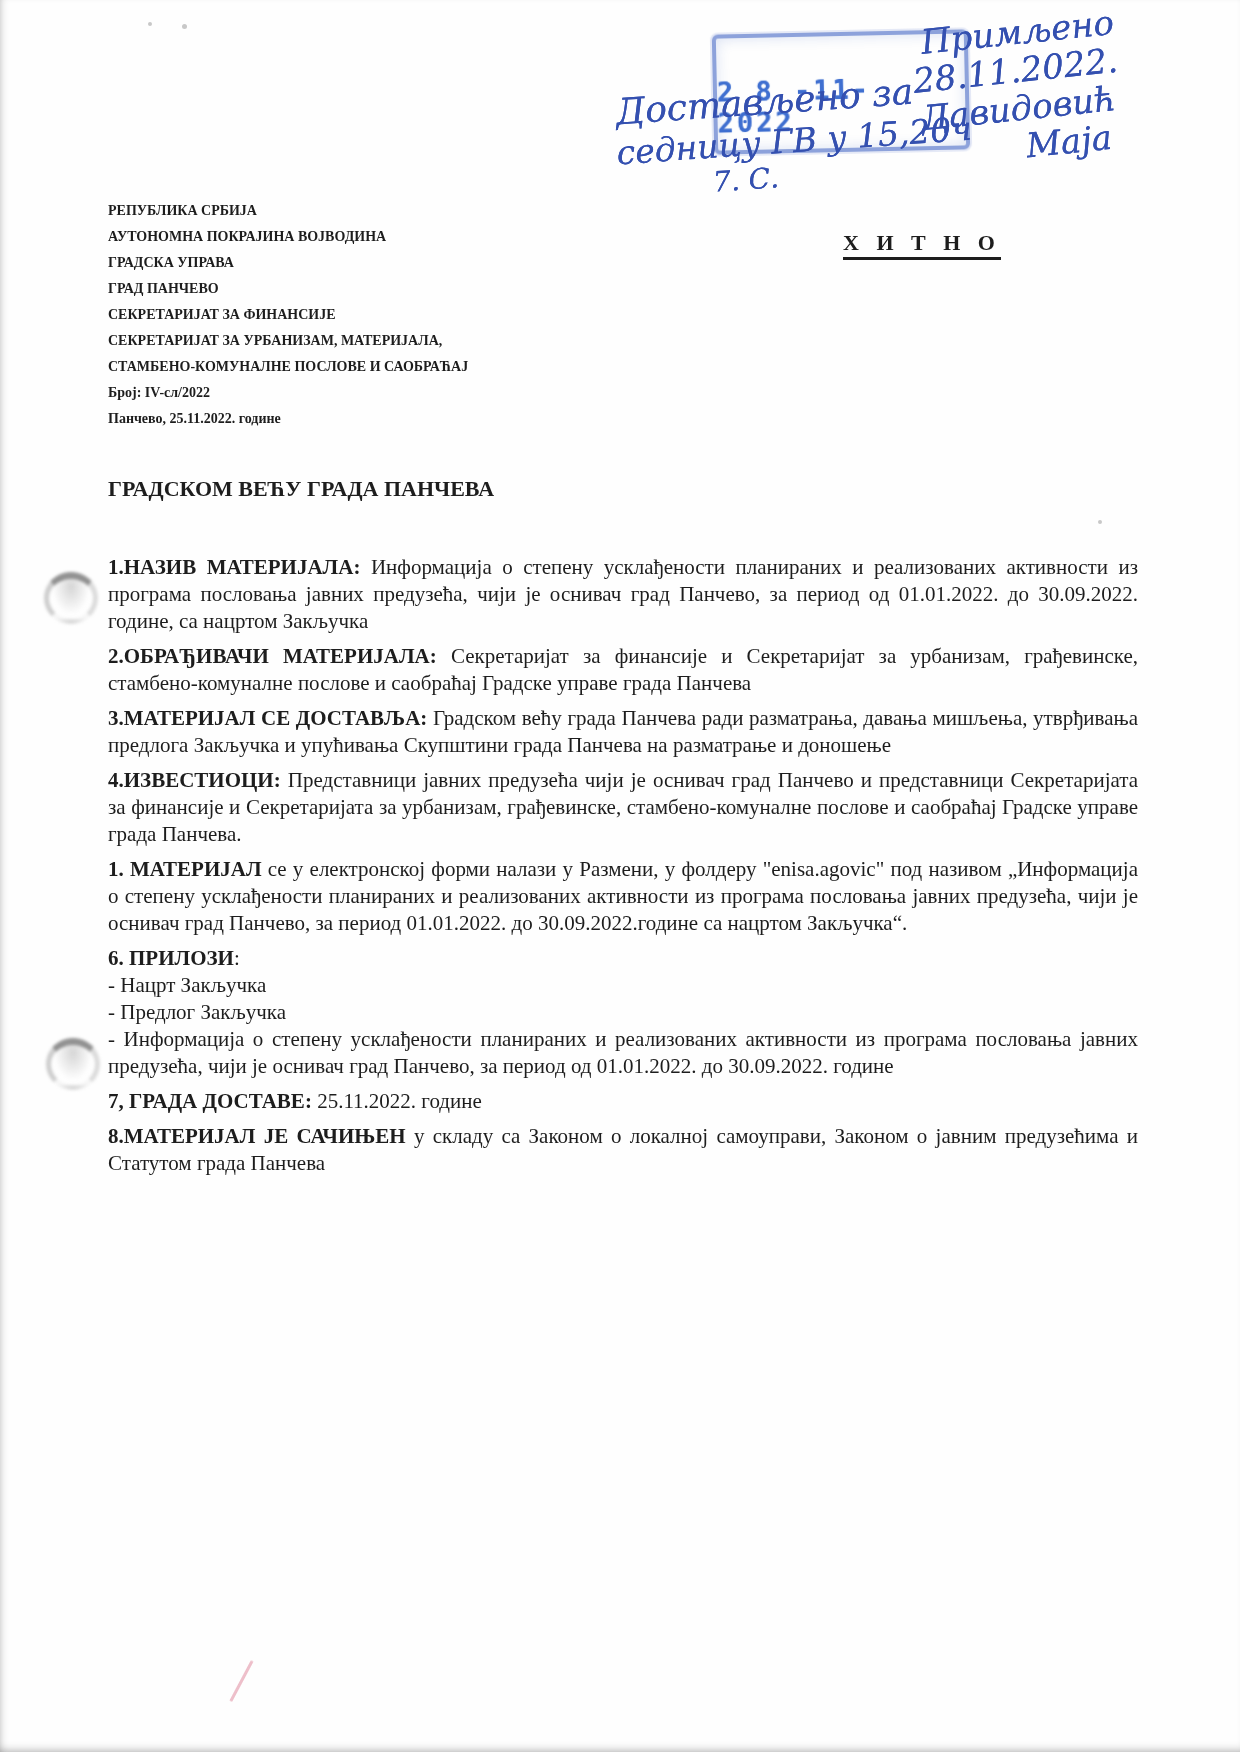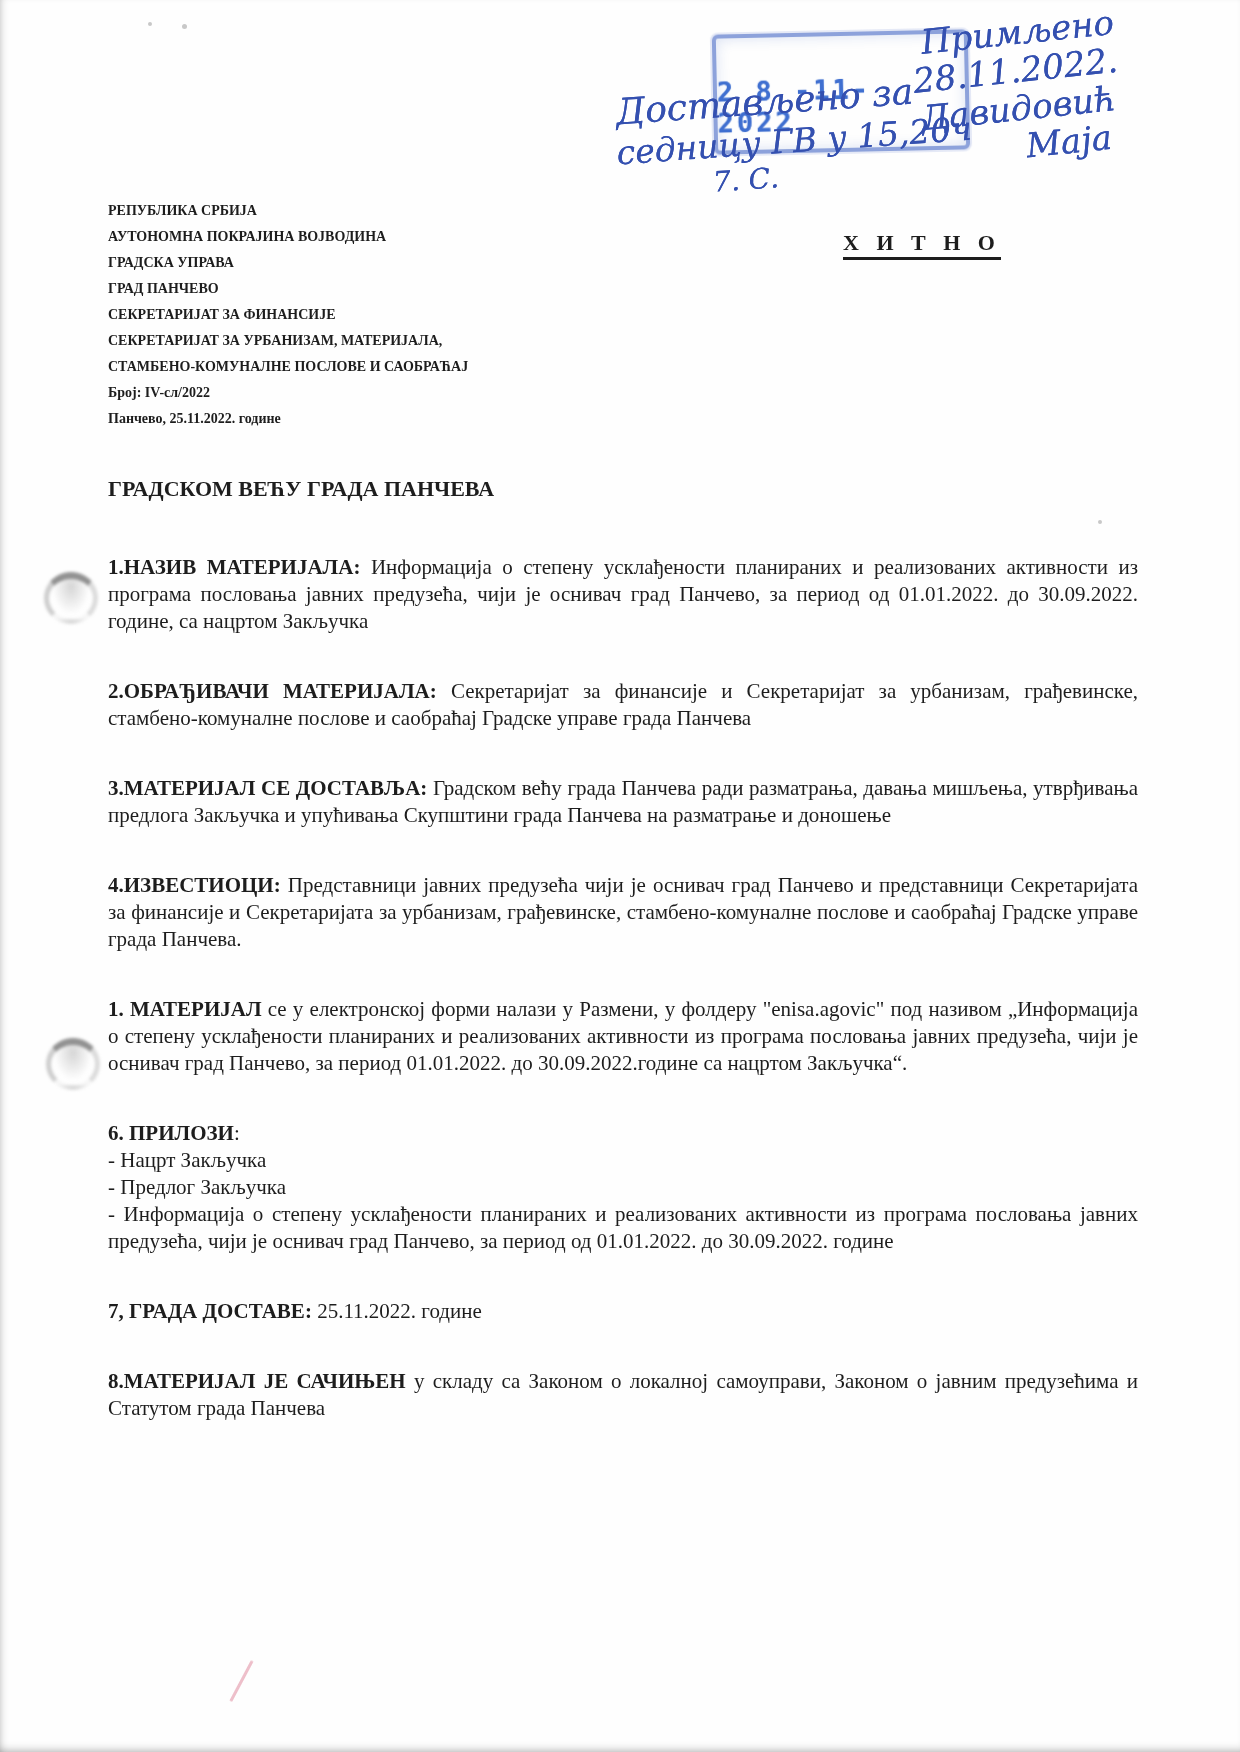--- a/index.html
+++ b/index.html
@@ -64,21 +64,21 @@
     position:absolute;left:108px;top:198px;width:1030px;
     font-size:21px;line-height:27px;
   }
   #header-block{font-weight:bold;font-size:14px;line-height:26px;}
   #urgent{
     position:absolute;left:843px;top:217px;
     font-weight:bold;font-size:22px;letter-spacing:6px;
     border-bottom:3px solid #1d1d1d;padding-bottom:1px;margin-top:13px;
   }
   #recipient{font-weight:bold;font-size:22px;margin-top:43px;}
-  .section{margin-top:43px;text-align:justify;}
+  .section{margin-top:8px;text-align:justify;}
   .section .lbl{font-weight:bold;}
   #attachments div{text-align:justify;}
 </style>
 </head>
 <body>
 
 <div id="page">
 
   <div class="speck" style="left:148px;top:22px;width:4px;height:4px;"></div>
   <div class="speck" style="left:182px;top:24px;width:5px;height:5px;"></div>

